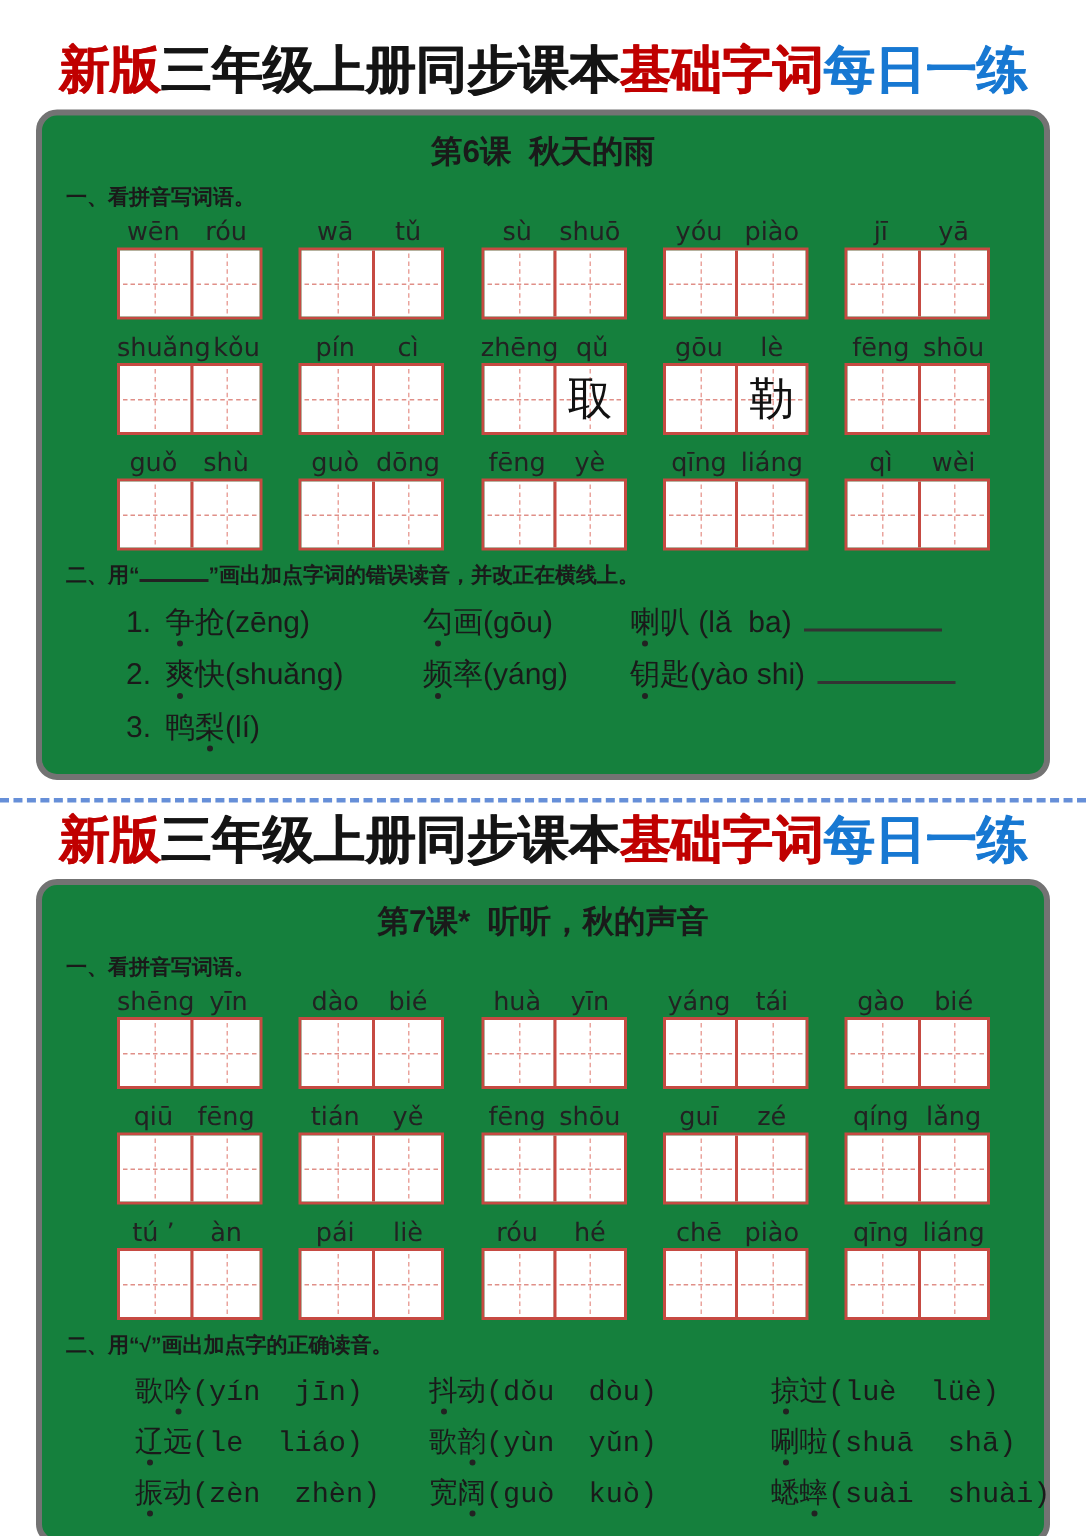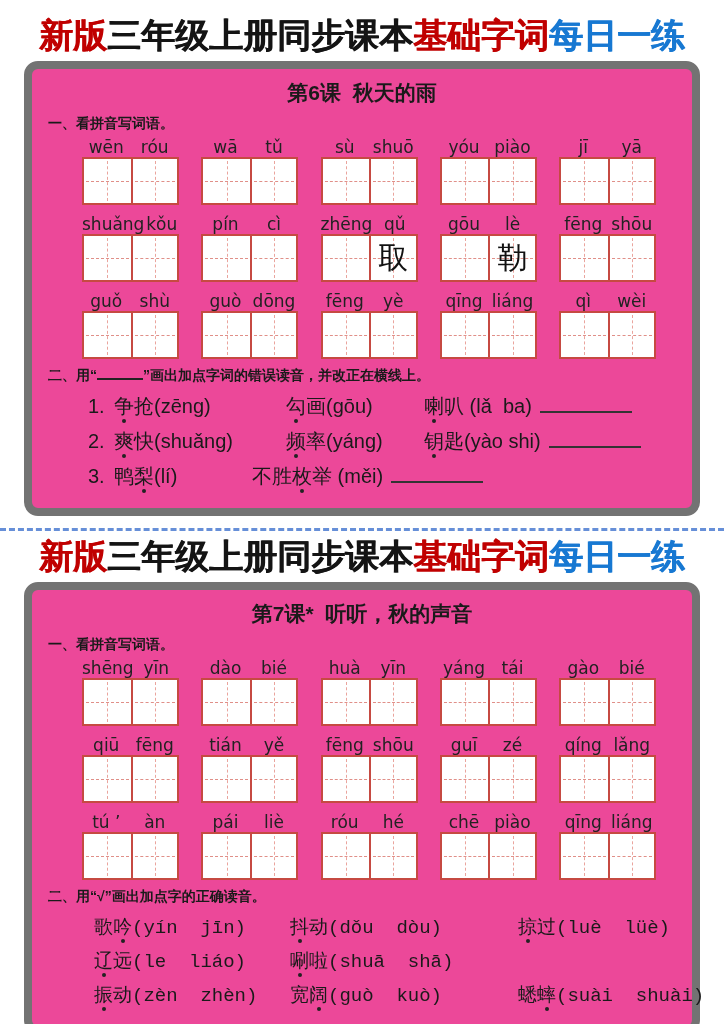--- a/index.html
+++ b/index.html
@@ -1,28 +1,28 @@
 <!DOCTYPE html>
 <html><head>
 <meta charset="utf-8">
 <style>
   * { margin:0; padding:0; box-sizing:border-box; }
   html,body { width:724px; background:#ffffff; }
   body { font-family:"Liberation Sans","DejaVu Sans",sans-serif; color:#1a1a1a; }
 
-  .page { width:724px; height:1024px; overflow:hidden; background:#fff; padding-top:16px; }
+  .page { width:724px; height:1024px; overflow:hidden; background:#fff; padding-top:28px; }
 
   .main-title { text-align:center; font-size:34px; font-weight:900; line-height:1.15;
                 letter-spacing:0px; white-space:pre; text-shadow:0.7px 0 0 currentColor; }
   .t-red   { color:#c00000; }
   .t-black { color:#141414; }
   .t-blue  { color:#1778d2; }
 
-  .card { margin:6px 24px 0 24px; border:8px solid #737373; border-radius:14px;
-          padding:8px 0 10px 0; background:#ec4899; }
+  .card { margin:6px 24px 0 24px; border:4px solid #737373; border-radius:14px;
+          padding:8px 0 10px 0; background:#15803d; }
 
   .lesson-title { text-align:center; font-size:21px; font-weight:700; white-space:pre; margin-top:2px; }
 
   .sec-head { font-size:14px; font-weight:700; margin:8px 18px 4px 16px; white-space:pre; }
   .qline { display:inline-block; width:46px; border-bottom:2px solid #222; height:0.9em; vertical-align:baseline; }
   .qmark { font-weight:700; }
 
   .gridwrap { display:grid; grid-template-columns:repeat(5,97px); justify-content:space-between;
               row-gap:9px; margin:2px 36px 8px 50px; }
   .group {}
@@ -309,21 +309,20 @@
           <div class="item-row">
             <span class="inum">2.</span>
             <span class="icol ca"><span></span><span class="dotc">爽</span><span>快</span><span>(shuǎng)</span></span>
             <span class="icol cb"><span></span><span class="dotc">频</span><span>率</span><span>(yáng)</span></span>
             <span class="icol cc"><span></span><span class="dotc">钥</span><span>匙</span><span>(yào shi)</span><span class="ansline"></span></span>
           </div>
 
           <div class="item-row">
             <span class="inum">3.</span>
             <span class="icol cb"><span>鸭</span><span class="dotc">梨</span><span></span><span>(lí)</span></span>
-            <span class="icol cc"><span>不胜</span><span class="dotc">枚</span><span>举</span><span> (měi)</span><span class="ansline"></span></span>
           </div>
         </div>
     </div>
   </div>
 
   <div class="sep"></div>
 
   <div class="sheet">
     <h1 class="main-title"><span class="t-red">新版</span><span class="t-black">三年级上册同步课本</span><span class="t-red">基础字词</span><span class="t-blue">每日一练</span></h1>
 
@@ -564,20 +563,21 @@
       <div class="items items2">
 
           <div class="item-row">
             <span class="icol ca"><span>歌</span><span class="dotc">吟</span><span></span><span>(yín  jīn)</span></span>
             <span class="icol cb"><span></span><span class="dotc">抖</span><span>动</span><span>(dǒu  dòu)</span></span>
             <span class="icol cc"><span></span><span class="dotc">掠</span><span>过</span><span>(luè  lüè)</span></span>
           </div>
 
           <div class="item-row">
             <span class="icol ca"><span></span><span class="dotc">辽</span><span>远</span><span>(le  liáo)</span></span>
+            <span class="icol cb"><span>歌</span><span class="dotc">韵</span><span></span><span>(yùn  yǔn)</span></span>
             <span class="icol cc"><span></span><span class="dotc">唰</span><span>啦</span><span>(shuā  shā)</span></span>
           </div>
 
           <div class="item-row">
             <span class="icol ca"><span></span><span class="dotc">振</span><span>动</span><span>(zèn  zhèn)</span></span>
             <span class="icol cb"><span>宽</span><span class="dotc">阔</span><span></span><span>(guò  kuò)</span></span>
             <span class="icol cc"><span>蟋</span><span class="dotc">蟀</span><span></span><span>(suài  shuài)</span></span>
           </div>
         </div>
     </div>

